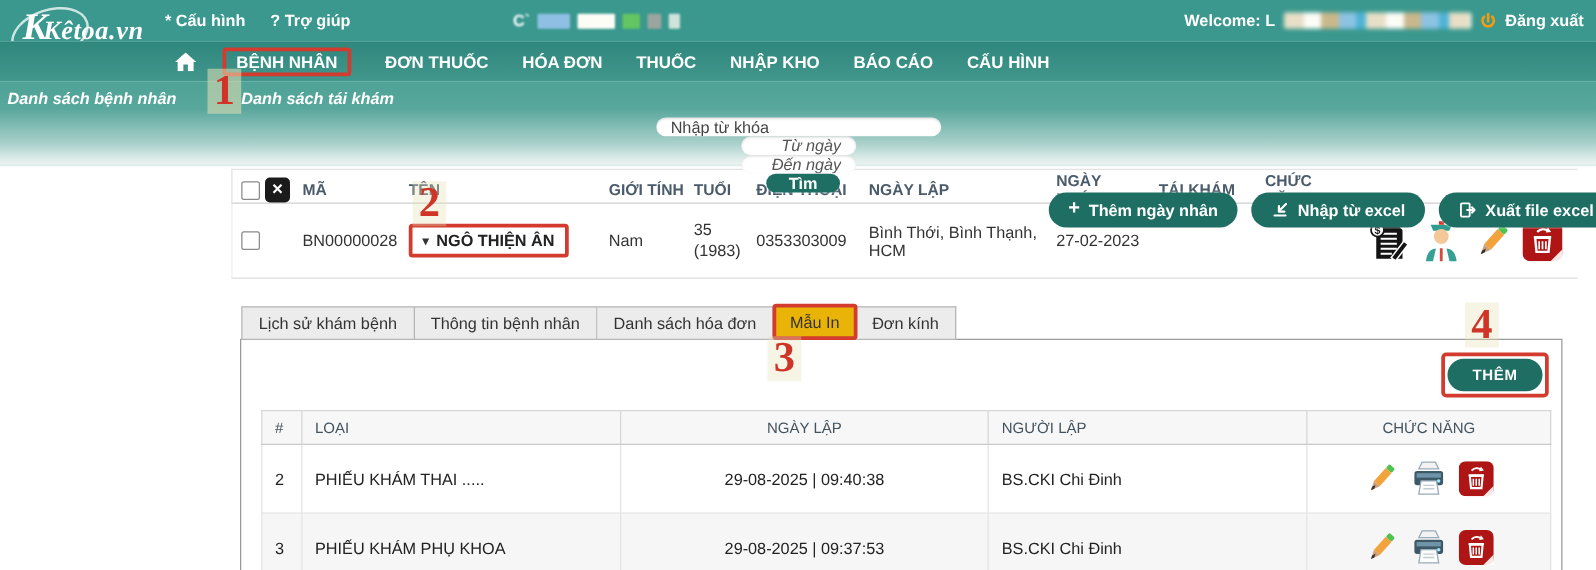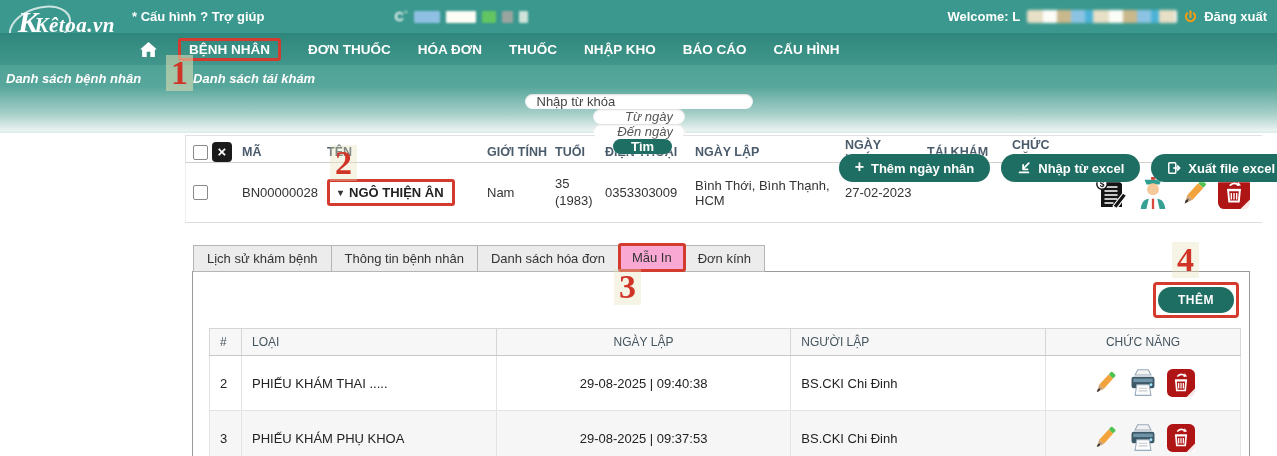--- a/index.html
+++ b/index.html
@@ -6,21 +6,21 @@
   body { font-family: "Liberation Sans", sans-serif; }
   .page { position: relative; width: 1277px; height: 456px; overflow: hidden; background: #fff; }
 
   
   .topbar { position: relative; height: 33px; background: #3a988e; display: flex; align-items: center; color: #fff; font-size: 13px; font-weight: bold; z-index: 3; }
   .logo { position: absolute; left: 12px; top: 5px; width: 118px; height: 54px; color: #fff; z-index: 6; }
   .logo .swoosh { position: absolute; left: -4px; top: 2px; width: 64px; height: 40px; border: 2px solid rgba(255,255,255,.75); border-radius: 50%; transform: rotate(-18deg); }
   .logo .title { position: relative; font-family: "Liberation Serif", serif; font-style: italic; font-weight: bold; font-size: 21px; padding-left: 6px; letter-spacing: .5px; }
   .logo .title .cap { font-size: 30px; }
   .logo .tagline { position: relative; font-size: 6.5px; font-weight: normal; padding-left: 30px; letter-spacing: .4px; opacity: .9; }
-  .top-links { display: flex; gap: 4px; margin-left: 132px; }
+  .top-links { display: flex; gap: 20px; margin-left: 132px; }
   .top-link { cursor: pointer; }
   .redacted-group { display: flex; align-items: center; gap: 6px; margin-left: 130px; filter: blur(1px); }
   .rblock { height: 12px; border-radius: 1px; display: inline-block; }
   .topbar-right { margin-left: auto; display: flex; align-items: center; gap: 7px; padding-right: 10px; }
   .welcome-redacted { width: 150px; height: 13px; filter: blur(1.5px);
     background: repeating-linear-gradient(90deg,#e7dfc6 0 16px,#fdfdf8 16px 30px,#c9b88c 30px 44px,#8cc3e3 44px 58px,#4db3d6 58px 66px); border-radius: 2px; }
 
   
   .mainnav { height: 32px; background: linear-gradient(180deg,#2f867c,#41978c); display: flex; align-items: center; gap: 27px; padding-left: 140px; color: #fff; font-weight: bold; font-size: 13.5px; position: relative; z-index: 3; }
   .nav-item { cursor: pointer; white-space: nowrap; }
@@ -57,21 +57,21 @@
   .name-box { display: inline-flex; align-items: center; gap: 6px; border: 3px solid #d23b2e; border-radius: 3px; padding: 3px 8px; font-weight: bold; color: #222; cursor: pointer; }
   .caret { font-size: 10px; color: #333; }
   .age-cell div { line-height: 1.25; }
   .actions-cell { display: flex; align-items: center; gap: 8px; }
   .aicon { cursor: pointer; display: inline-flex; }
 
   
   .tabsrow { display: flex; align-items: flex-end; margin-top: 20px; margin-left: 8px; position: relative; z-index: 2; }
   .tab { background: #ececec; border: 1px solid #b5b5b5; border-left: none; padding: 5px 13px; font-size: 13px; color: #333; cursor: pointer; white-space: nowrap; }
   .tab:first-child { border-left: 1px solid #b5b5b5; }
-  .tab.active { background: #f9a8d4; border: 3px solid #d23b2e; border-radius: 3px; padding: 4px 11px; margin: 0 -1px; position: relative; z-index: 3; }
+  .tab.active { background: #eab308; border: 3px solid #d23b2e; border-radius: 3px; padding: 4px 11px; margin: 0 -1px; position: relative; z-index: 3; }
 
   
   .panel { margin-left: 7px; width: 1058px; height: 190px; border: 1px solid #9a9a9a; background: #fff; margin-top: -1px; padding: 8px 10px 0 16px; overflow: hidden; }
   .panel-toolbar { display: flex; justify-content: flex-end; margin-top: 2px; }
   .addbox { border: 3px solid #d23b2e; border-radius: 4px; padding: 2px; }
   .add-btn { height: 26px; border: none; border-radius: 13px; background: #1e6e63; color: #fff; font-weight: bold; font-size: 12px; letter-spacing: .5px; padding: 0 20px; cursor: pointer; font-family: "Liberation Sans", sans-serif; }
 
   .itable { width: 1032px; margin-top: 10px; border-collapse: collapse; font-size: 13px; color: #222; }
   .itable th { height: 27px; background: #f7f7f7; color: #44545e; font-weight: normal; font-size: 12px; text-align: left; padding: 0 10px; border: 1px solid #d6d6d6; border-bottom: 1px solid #c9c9c9; }
   .itable td { height: 55px; padding: 0 10px; border: 1px solid #e3e3e3; }

